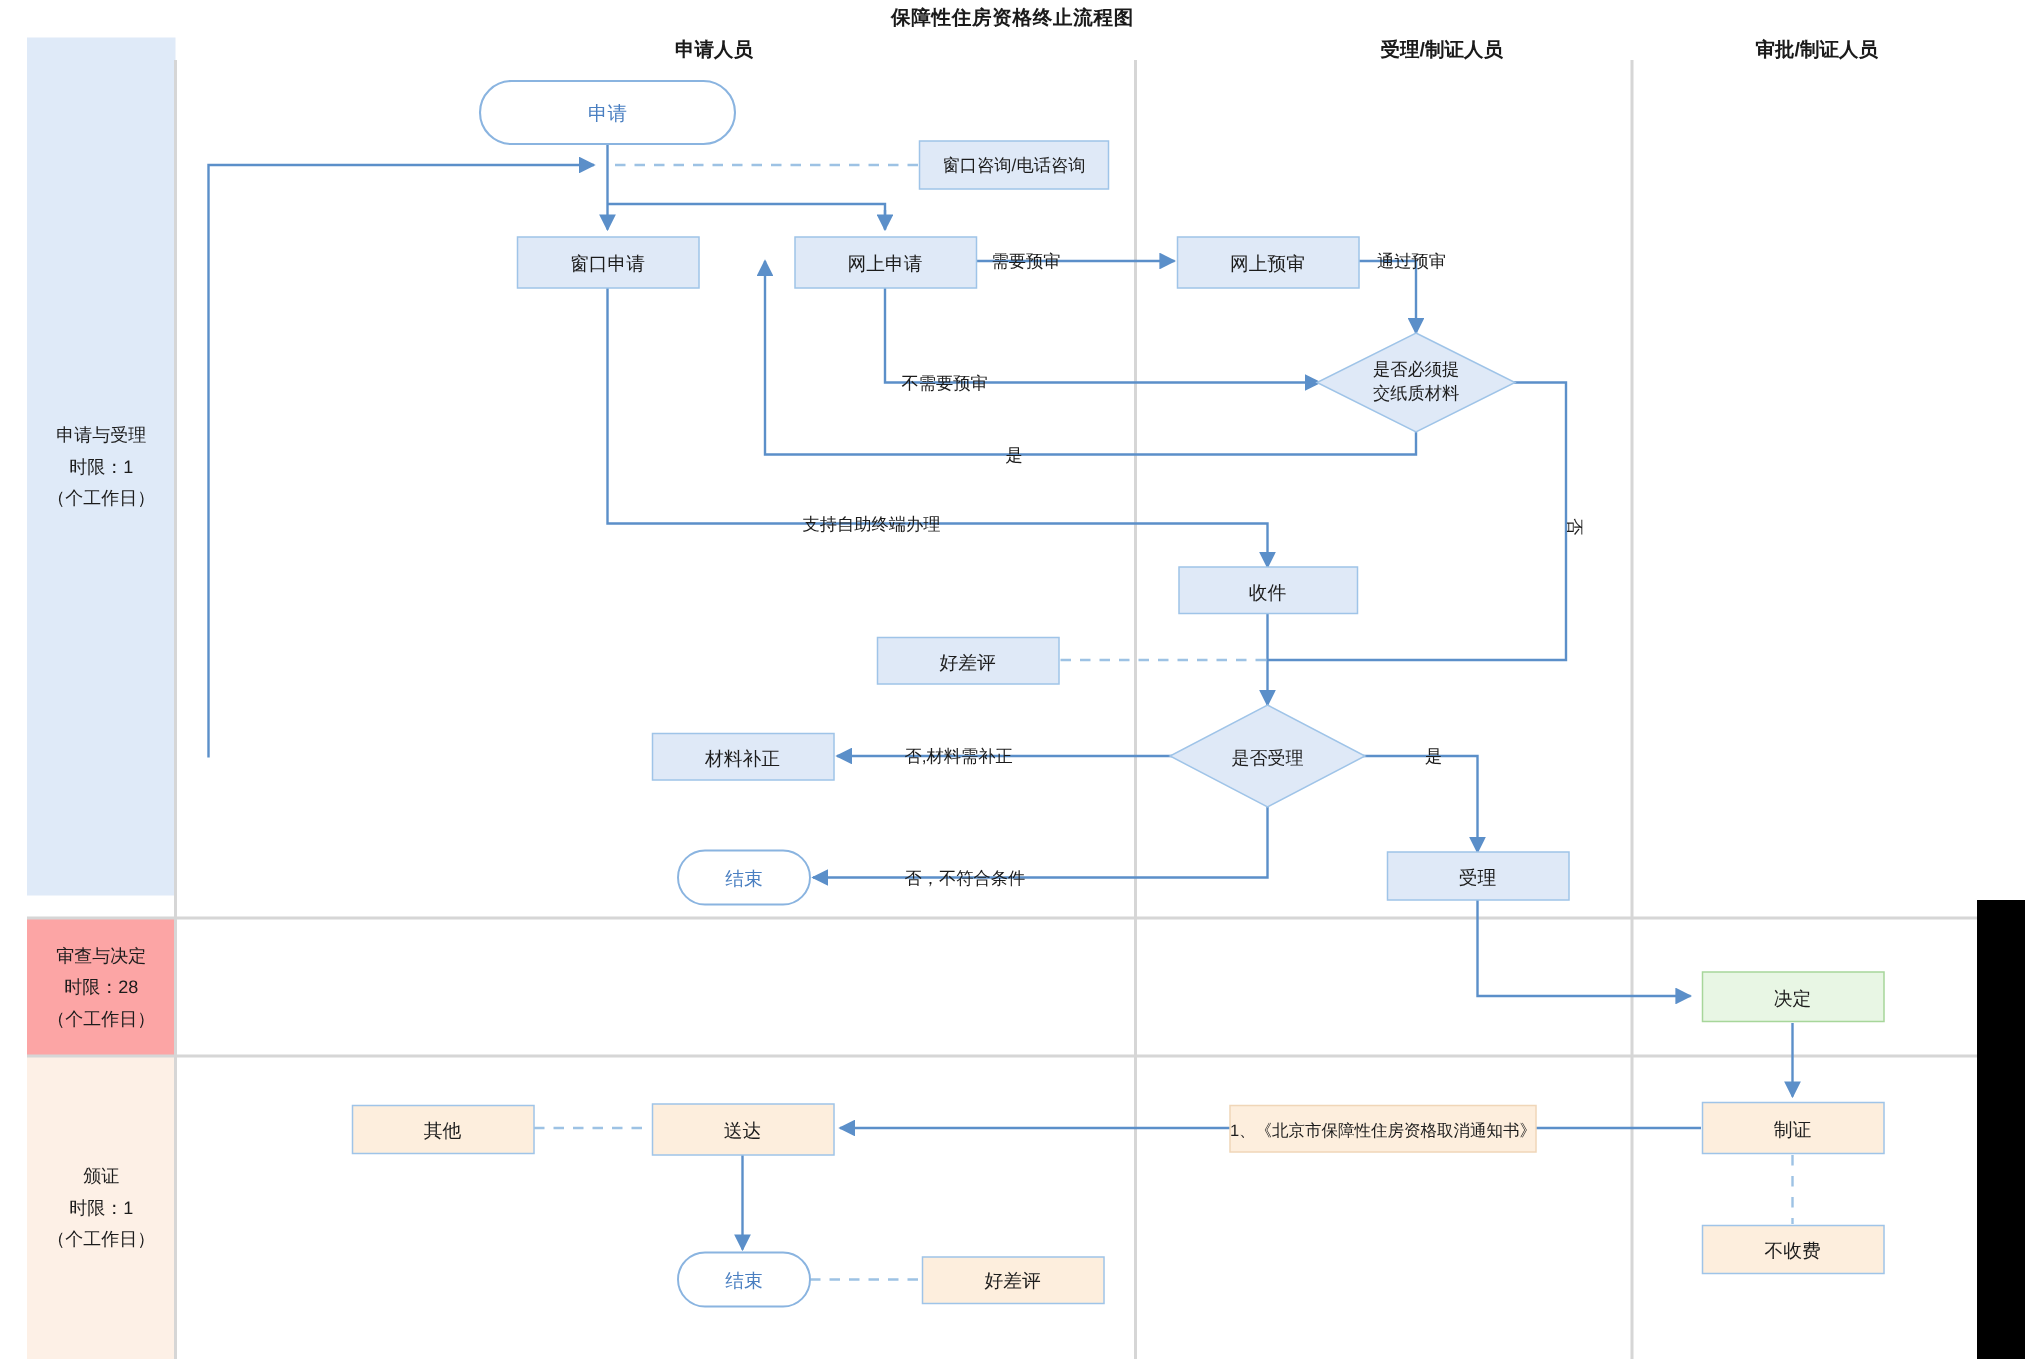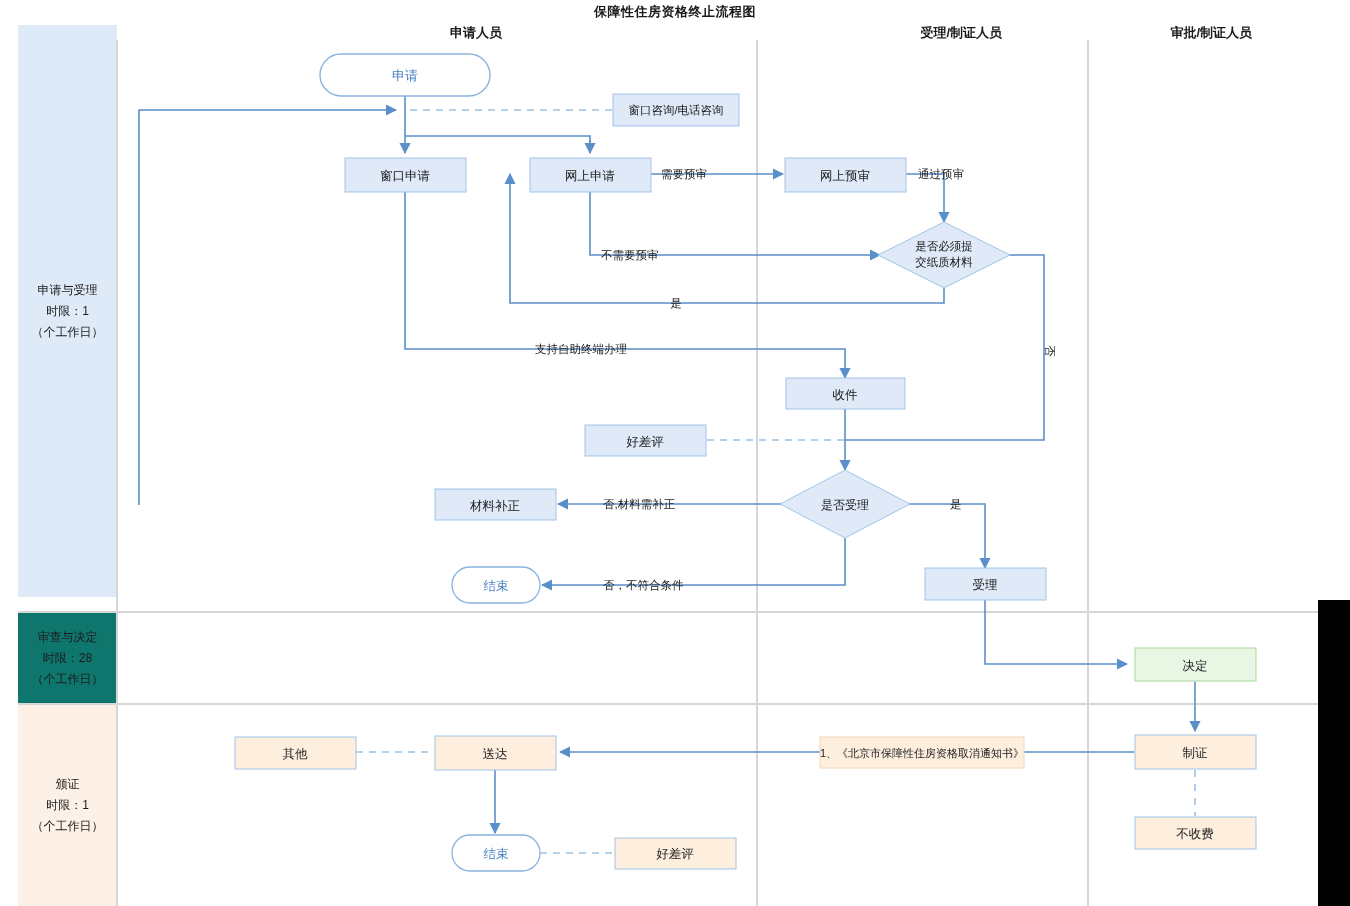--- a/index.html
+++ b/index.html
@@ -76,21 +76,21 @@
   <div class="col-head" style="left:16px;width:100px;">办理环节</div>
   <div class="col-head" style="left:362px;width:140px;">申请人员</div>
   <div class="col-head" style="left:842px;width:160px;">受理/制证人员</div>
   <div class="col-head" style="left:1092px;width:160px;">审批/制证人员</div>
 
   <div class="lane-band" style="top:25px;height:572px;background:#dfeaf8;">
     <span class="lane-band-text">申请与受理
 时限：1
 （个工作日）</span>
   </div>
-  <div class="lane-band" style="top:612px;height:92px;background:#0f766e;">
+  <div class="lane-band" style="top:612px;height:92px;background:#fca5a5;">
     <span class="lane-band-text">审查与决定
 时限：28
 （个工作日）</span>
   </div>
   <div class="lane-band" style="top:704px;height:202px;background:#fdf0e6;">
     <span class="lane-band-text">颁证
 时限：1
 （个工作日）</span>
   </div>
 

